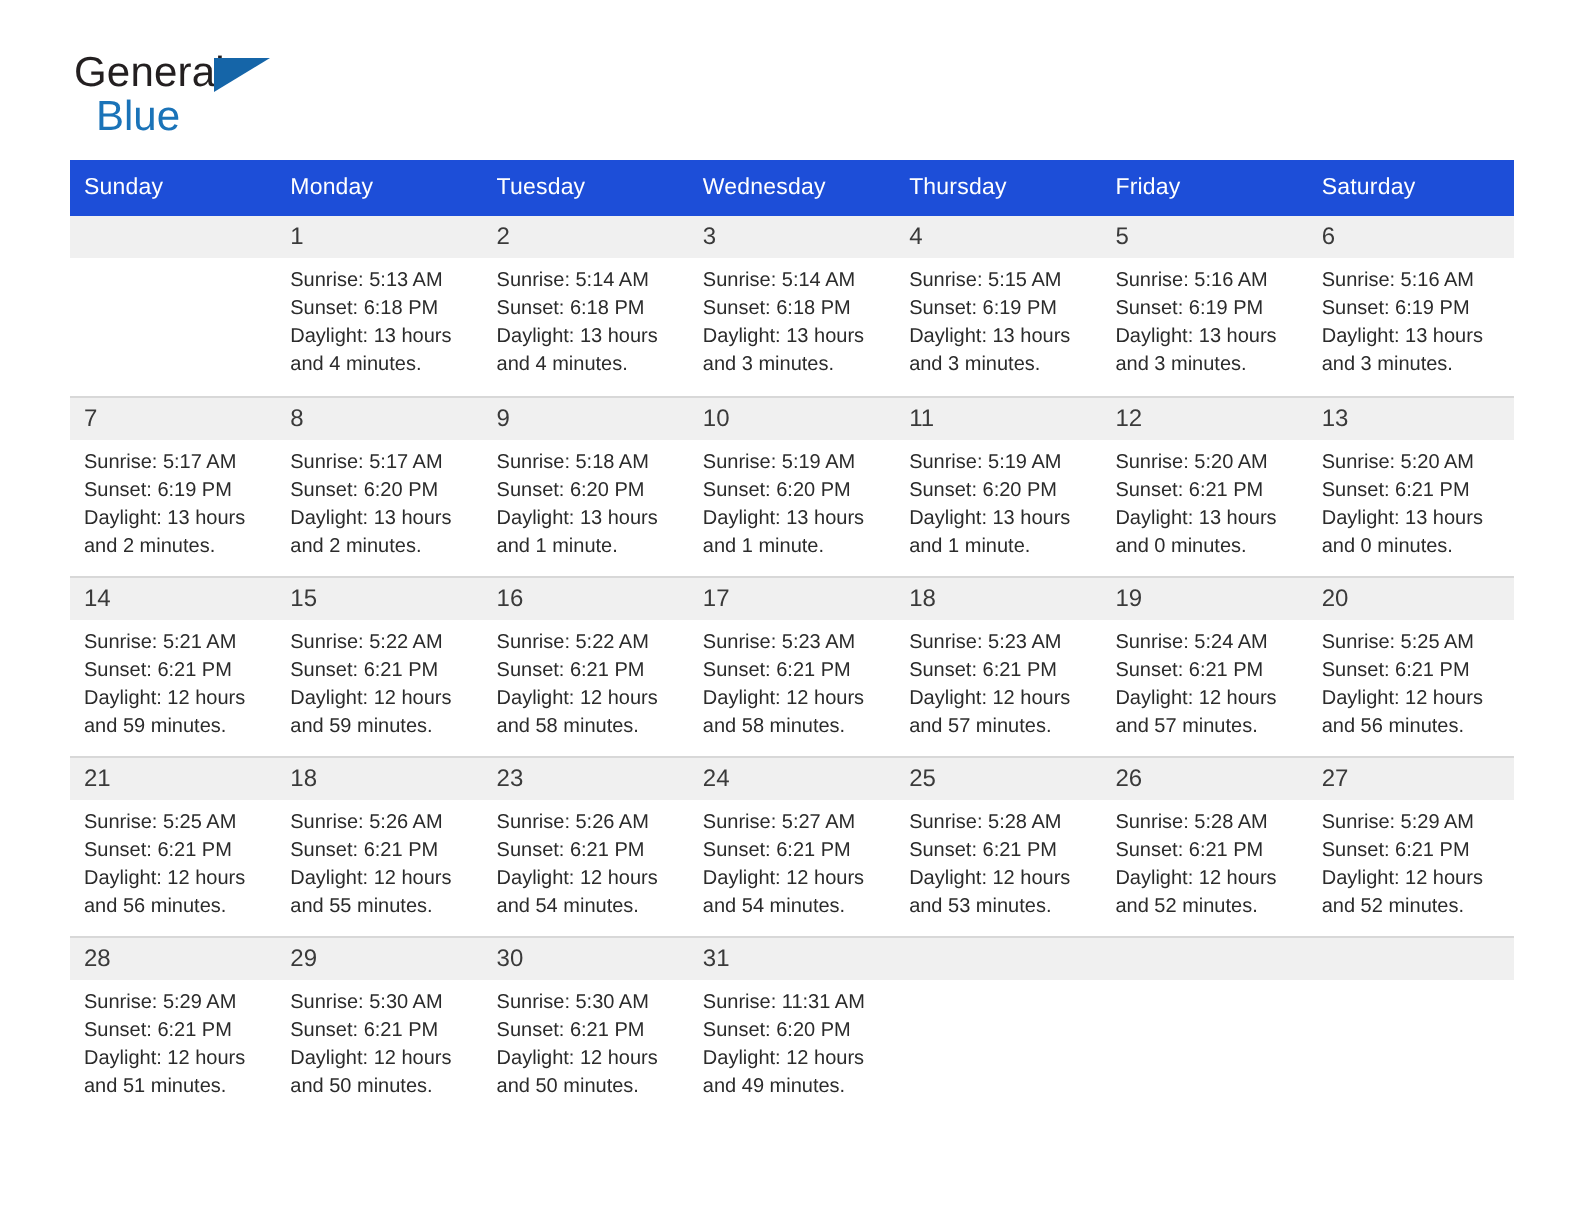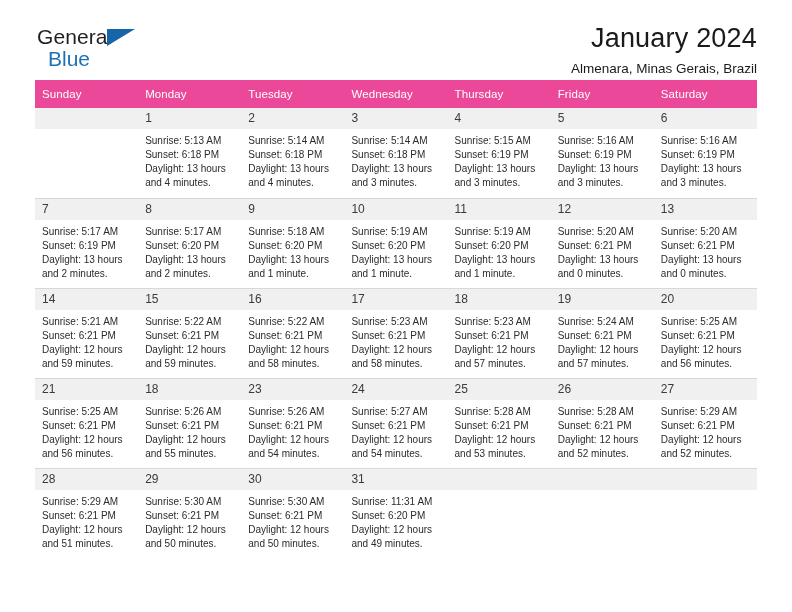--- a/index.html
+++ b/index.html
@@ -81,21 +81,21 @@
   }
 
   
   .calendar {
     width: 722px;
     border-collapse: collapse;
     table-layout: fixed;
     margin-top: 8px;
   }
   .calendar th {
-    background: #ec4899;
+    background: #1d4ed8;
     color: #ffffff;
     font-size: 11.5px;
     font-weight: normal;
     text-align: left;
     padding: 5px 0 5px 7px;
     height: 18px;
     letter-spacing: 0.1px;
   }
   .calendar td {
     vertical-align: top;
@@ -132,24 +132,20 @@
 </head>
 <body>
 
 <div class="page">
 
   <div class="topbar">
     <div class="logo">
       <span class="logo-general">General</span>
       <span class="logo-triangle"></span>
       <span class="logo-blue">Blue</span>
-    </div>
-    <div class="titles">
-      <h1 class="cal-title">January 2024</h1>
-      <p class="cal-subtitle">Almenara, Minas Gerais, Brazil</p>
     </div>
   </div>
 
   <table class="calendar">
     <thead>
       <tr>
         <th>Sunday</th>
         <th>Monday</th>
         <th>Tuesday</th>
         <th>Wednesday</th>

